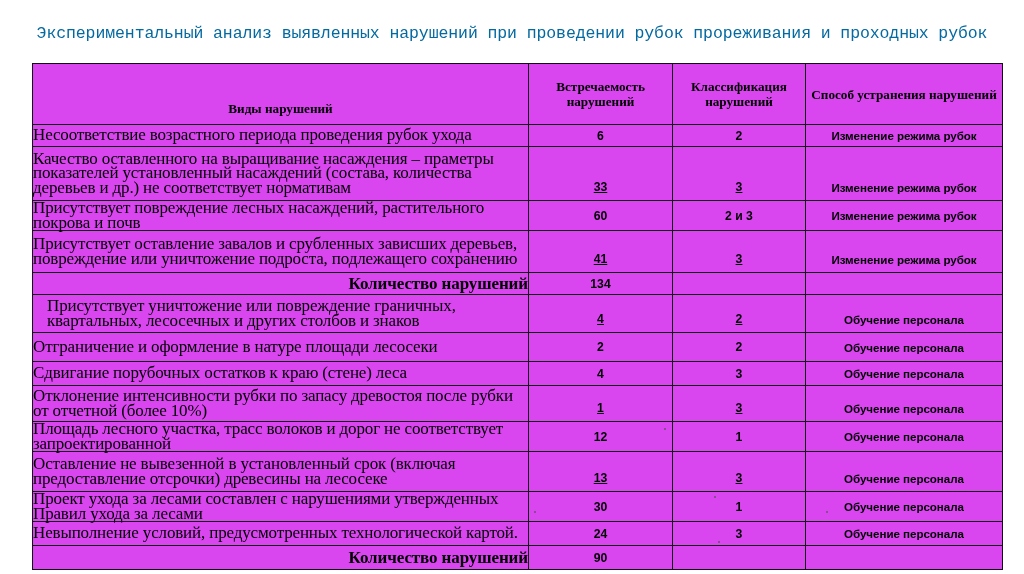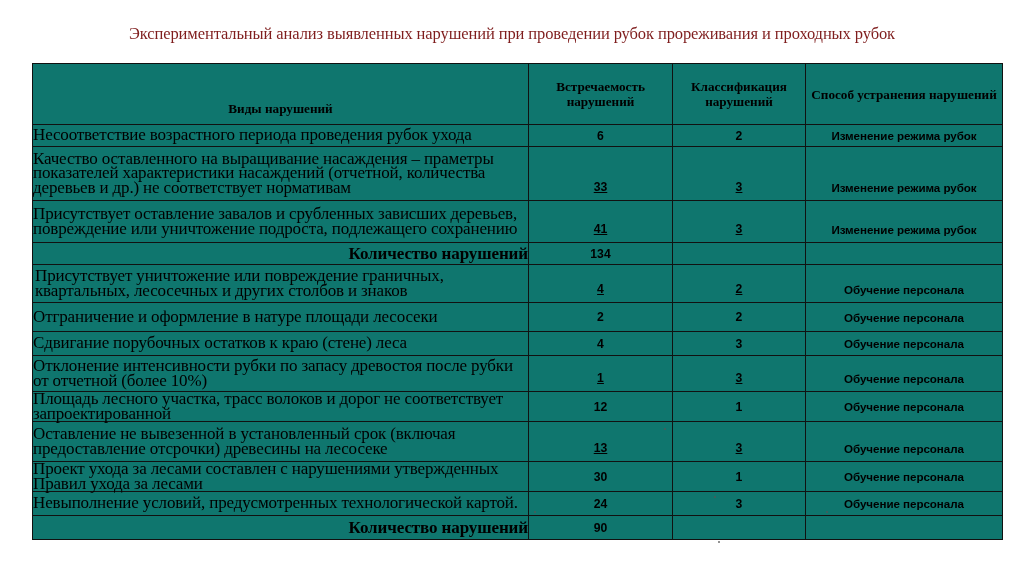--- a/index.html
+++ b/index.html
@@ -24,25 +24,25 @@
     background: #ffffff;
     box-sizing: border-box;
   }
 
   .doc-title {
     position: absolute;
     left: 0;
     top: 24px;
     width: 1024px;
     text-align: center;
-    font-family: Liberation Serif, serif;
+    font-family: Liberation Mono, monospace;
     font-size: 16.5px;
     font-weight: 400;
     letter-spacing: -0.1px;
-    color: #7f1d1d;
+    color: #0369a1;
     white-space: nowrap;
   }
 
   .table-wrap {
     position: absolute;
     left: 32px;
     top: 63px;
     width: 970px;
   }
 
@@ -50,21 +50,21 @@
     border-collapse: collapse;
     width: 970px;
     table-layout: fixed;
     background: #ffffff;
   }
 
   table.viol td, table.viol th {
     border: 1.4px solid #111111;
     padding: 0;
     vertical-align: middle;
-    background: #0f766e;
+    background: #d946ef;
   }
 
   
   col.c-type  { width: 496px; }
   col.c-freq  { width: 144px; }
   col.c-class { width: 133px; }
   col.c-fix   { width: 197px; }
 
   thead th {
     height: 52px;
@@ -83,21 +83,21 @@
 
   td.type-cell {
     font-family: "Liberation Serif", "DejaVu Serif", serif;
     font-size: 17px;
     line-height: 14.5px;
     text-align: left;
     padding: 5px 8px 5px 10px;
     letter-spacing: -0.15px;
   }
   td.type-cell.indent {
-    padding-left: 2px;
+    padding-left: 14px;
   }
 
   td.sum-label {
     font-family: "Liberation Serif", "DejaVu Serif", serif;
     font-size: 17px;
     font-weight: 700;
     text-align: right;
     padding: 4px 14px 4px 8px;
     letter-spacing: -0.1px;
   }
@@ -167,26 +167,32 @@
       <tbody>
 
         <tr style="height:22px">
           <td class="type-cell">Несоответствие возрастного периода проведения рубок ухода</td>
           <td class="num-cell">6</td>
           <td class="num-cell">2</td>
           <td class="fix-cell">Изменение режима рубок</td>
         </tr>
 
         <tr style="height:54px">
-          <td class="type-cell">Качество оставленного на выращивание насаждения – праметры показателей характеристики насаждений (отчетной, количества деревьев и др.) не соответствует нормативам</td>
+          <td class="type-cell">Качество оставленного на выращивание насаждения – праметры показателей установленный насаждений (состава, количества деревьев и др.) не соответствует нормативам</td>
           <td class="num-cell lowered">33</td>
           <td class="num-cell lowered">3</td>
           <td class="fix-cell lowered">Изменение режима рубок</td>
         </tr>
 
+        <tr style="height:26px">
+          <td class="type-cell">Присутствует повреждение лесных насаждений, растительного покрова и почв</td>
+          <td class="num-cell">60</td>
+          <td class="num-cell">2 и 3</td>
+          <td class="fix-cell">Изменение режима рубок</td>
+        </tr>
 
         <tr style="height:42px">
           <td class="type-cell">Присутствует оставление завалов и срубленных зависших деревьев, повреждение или уничтожение подроста, подлежащего сохранению</td>
           <td class="num-cell lowered">41</td>
           <td class="num-cell lowered">3</td>
           <td class="fix-cell lowered">Изменение режима рубок</td>
         </tr>
 
         <tr style="height:22px">
           <td class="sum-label">Количество нарушений</td>

